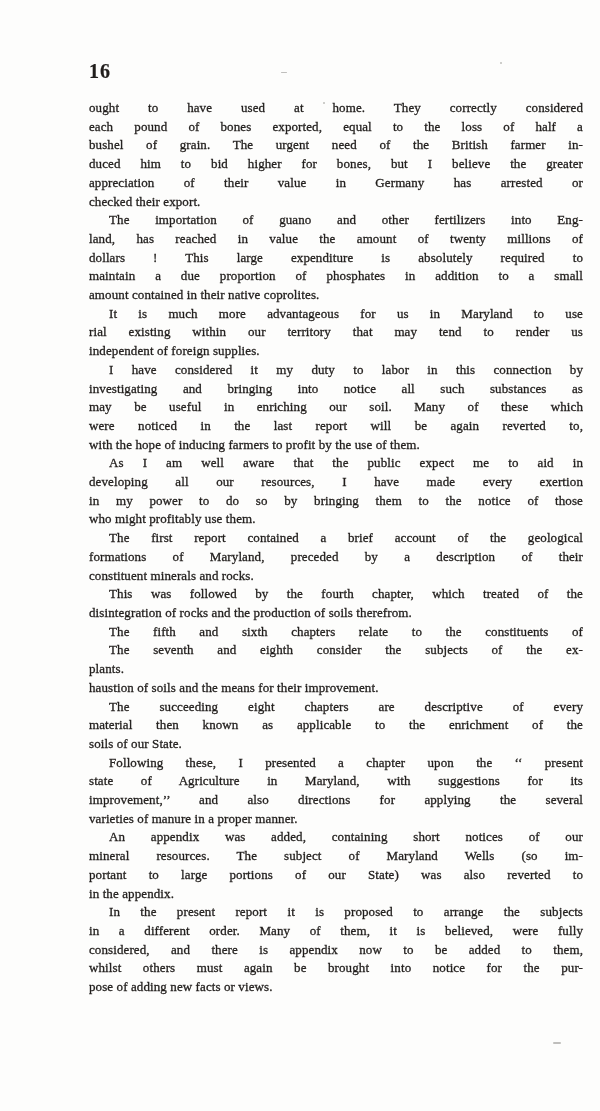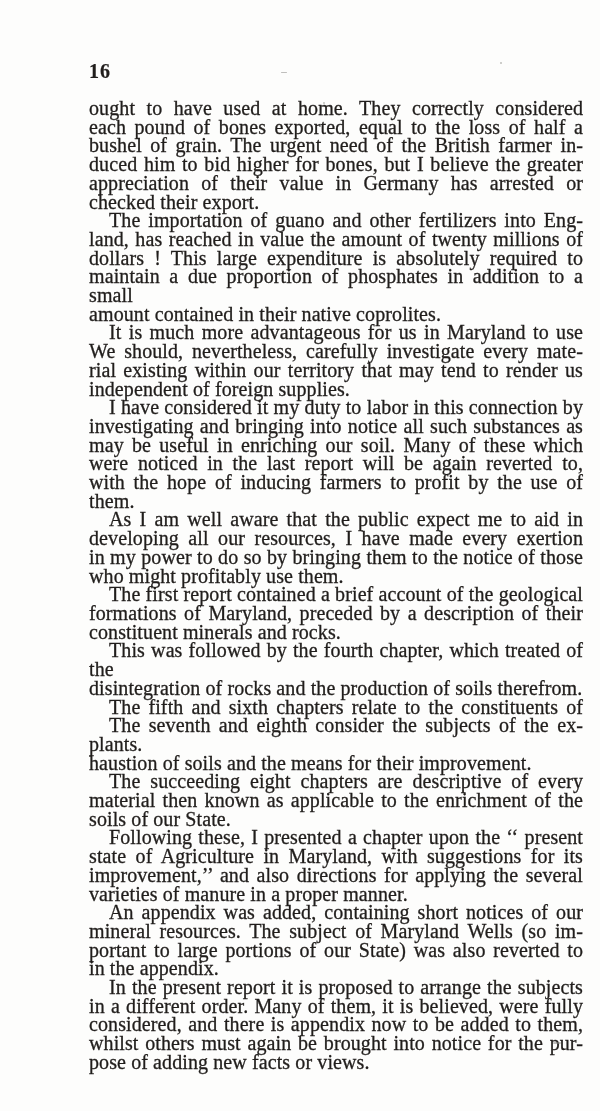--- a/index.html
+++ b/index.html
@@ -25,21 +25,21 @@
     font-weight: bold;
     line-height: 1;
     letter-spacing: 1px;
     -webkit-text-stroke: 0.2px currentColor;
   }
   .text-block {
     position: absolute;
     top: 99px;
     left: 89px;
     width: 494px;
-    font-size: 20px;
+    font-size: 13px;
     line-height: 18.7px;
     letter-spacing: 0.1px;
     -webkit-text-stroke: 0.3px currentColor;
   }
   .line {
     text-align: justify;
     text-align-last: justify;
     white-space: normal;
   }
   .line.last {
@@ -67,21 +67,20 @@
       <div class="line">bushel of grain.  The urgent need of the British farmer in-</div>
       <div class="line">duced him to bid higher for bones, but I believe the greater</div>
       <div class="line">appreciation of their value in Germany has arrested or</div>
       <div class="line last">checked their export.</div>
       <div class="line indent">The importation of guano and other fertilizers into Eng-</div>
       <div class="line">land, has reached in value the amount of twenty millions of</div>
       <div class="line">dollars !  This large expenditure is absolutely required to</div>
       <div class="line">maintain a due proportion of phosphates in addition to a small</div>
       <div class="line last">amount contained in their native coprolites.</div>
       <div class="line indent">It is much more advantageous for us in Maryland to use</div>
-      <div class="line">We should, nevertheless, carefully investigate every mate-</div>
       <div class="line">rial existing within our territory that may tend to render us</div>
       <div class="line last">independent of foreign supplies.</div>
       <div class="line indent">I have considered it my duty to labor in this connection by</div>
       <div class="line">investigating and bringing into notice all such substances as</div>
       <div class="line">may be useful in enriching our soil.  Many of these which</div>
       <div class="line">were noticed in the last report will be again reverted to,</div>
       <div class="line last">with the hope of inducing farmers to profit by the use of them.</div>
       <div class="line indent">As I am well aware that the public expect me to aid in</div>
       <div class="line">developing all our resources, I have made every exertion</div>
       <div class="line">in my power to do so by bringing them to the notice of those</div>

